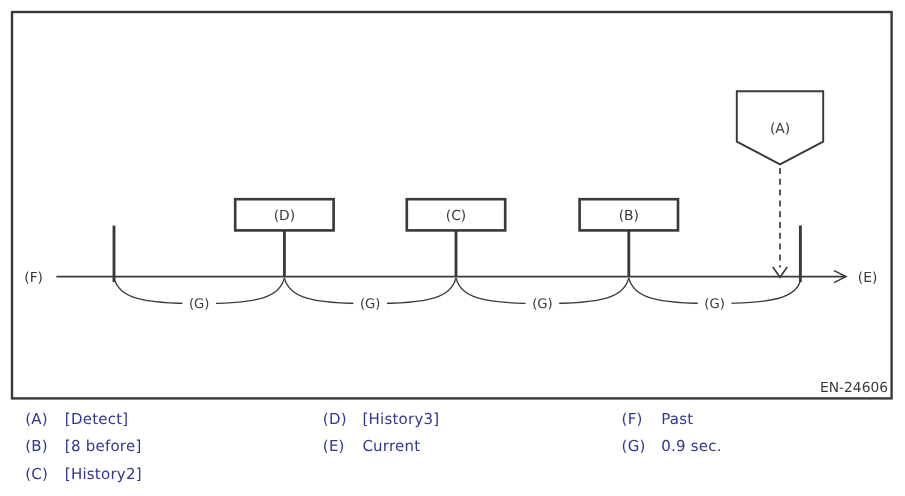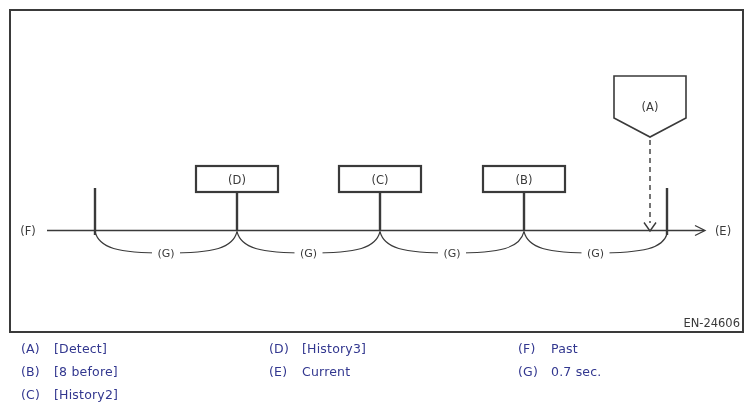--- a/index.html
+++ b/index.html
@@ -118,18 +118,18 @@
         <span class="legend-val">Current</span>
       </div>
     </div>
     <div class="legend-col c3">
       <div class="legend-row">
         <span class="legend-key">(F)</span>
         <span class="legend-val">Past</span>
       </div>
       <div class="legend-row">
         <span class="legend-key">(G)</span>
-        <span class="legend-val">0.7 sec.</span>
+        <span class="legend-val">0.9 sec.</span>
       </div>
     </div>
   </div>
 
 </div>
 
 </body></html>

